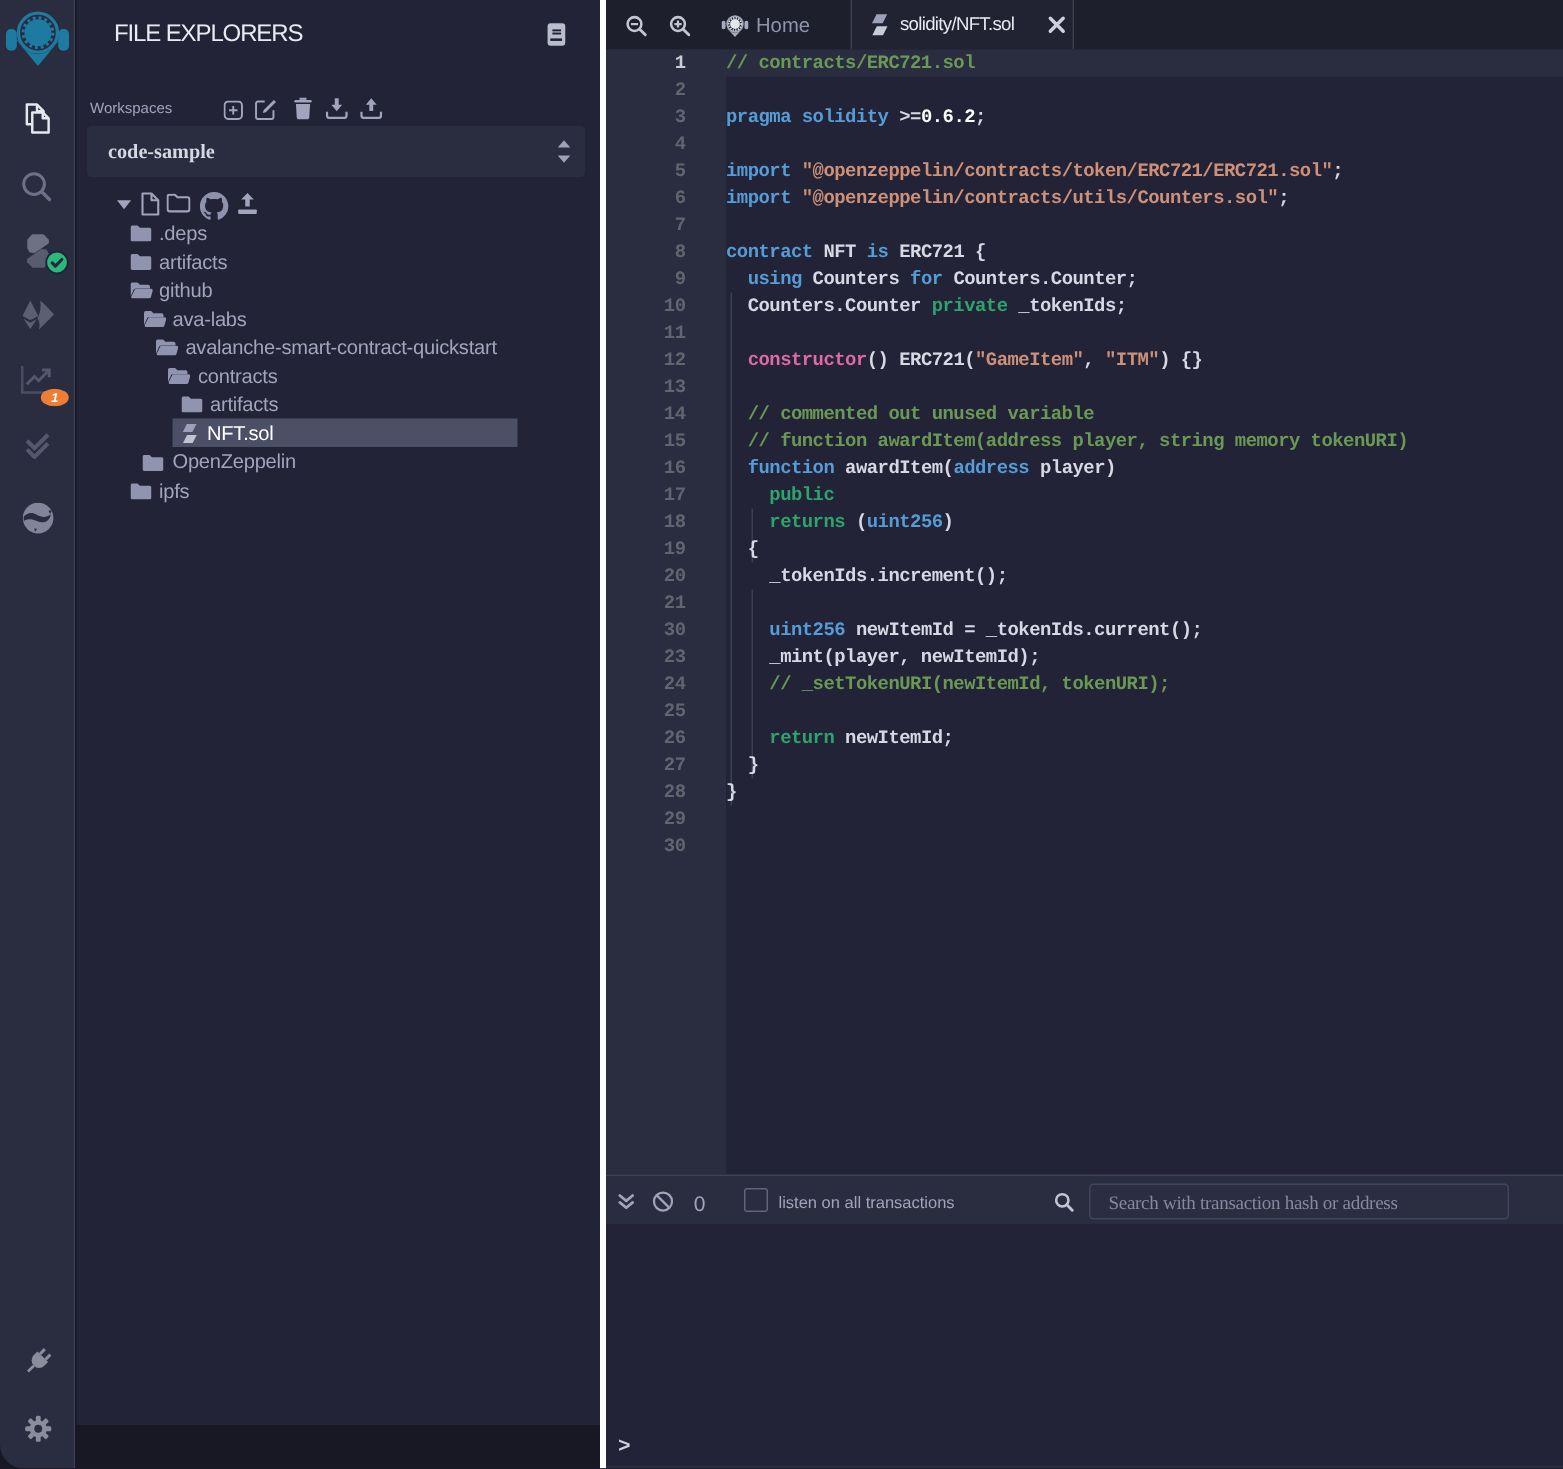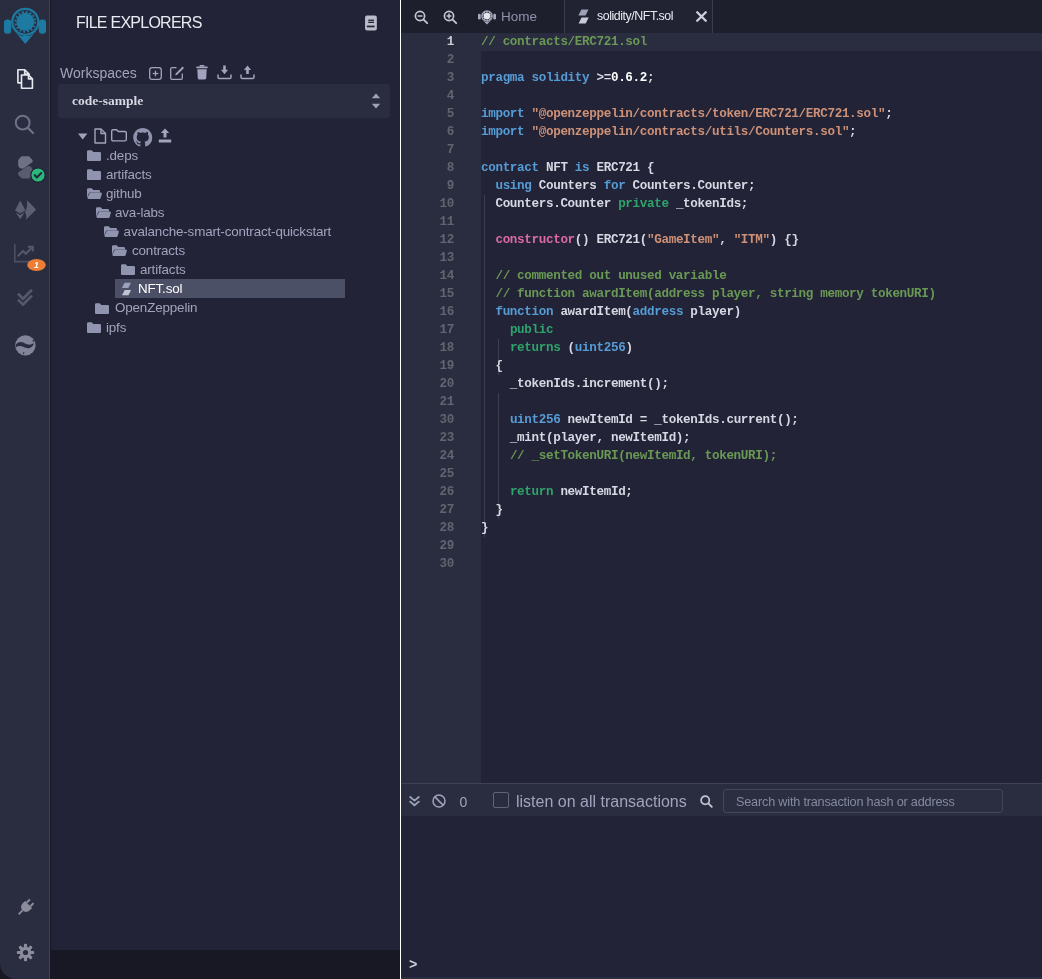--- a/index.html
+++ b/index.html
@@ -1,20 +1,20 @@
 <!DOCTYPE html>
 <html><head>
 <meta charset="utf-8">
 <style>
   html,body{margin:0;padding:0;background:#181825;}
   #app{position:relative;width:1042px;height:979px;overflow:hidden;font-family:"Liberation Sans",sans-serif;background:#181825;}
   .abs{position:absolute;}
   .rail{position:absolute;left:0;top:0;width:50px;height:979px;background:#2a2c3f;border-right:1px solid #3f4254;border-bottom-left-radius:16px;box-sizing:border-box;}
   .panel{position:absolute;left:51px;top:0;width:349px;height:950px;background:#222336;}
-  .main{position:absolute;left:400px;top:0;width:642px;height:979px;background:#222336;border-left:1px solid #ffffff;box-sizing:border-box;}
+  .main{position:absolute;left:400px;top:0;width:642px;height:979px;background:#222336;border-left:4px solid #ffffff;box-sizing:border-box;}
   .tabbar{position:absolute;left:0;top:0;width:641px;height:33px;background:#1d1f2c;}
   .editor{position:absolute;left:0;top:33px;width:641px;height:750px;}
   .gutter{position:absolute;left:0;top:0;width:80px;height:750px;background:#2a2c3f;}
   .codearea{position:absolute;left:80px;top:0;width:561px;height:750px;background:#222336;}
   .curline{position:absolute;left:0;top:0;width:641px;height:18px;background:#2a2c3f;}
   .terminal{position:absolute;left:0;top:783px;width:641px;height:196px;background:#222336;border-top:1px solid #3f4254;box-sizing:border-box;}
   .termbar{position:absolute;left:0;top:0;width:641px;height:32px;background:#2a2c3f;}
   .mono{font-family:"Liberation Mono",monospace;}
   .codeflow{position:absolute;left:80px;top:0;}
   .codeline{white-space:pre;font-family:"Liberation Mono",monospace;font-size:12.6px;line-height:18px;height:18px;color:#d6d8e4;font-weight:bold;letter-spacing:-0.34px;}
@@ -34,21 +34,21 @@
 <body>
 <div id="app">
   <div class="panel" id="panel">
     <div class="abs" style="left:25px;top:12px;height:21px;line-height:21px;font-size:16px;letter-spacing:-0.75px;color:#e9eaf2;">FILE EXPLORERS</div>
     <svg class="abs" style="left:313px;top:15px;" width="13.5" height="16" viewBox="0 0 13 16">
       <rect x="0.8" y="0.5" width="11.8" height="15" rx="2" fill="#b9bcca"></rect>
       <rect x="4" y="4.6" width="5.8" height="1.3" fill="#222336"></rect>
       <rect x="4" y="6.7" width="5.8" height="1.3" fill="#222336"></rect>
       <rect x="2.6" y="10.6" width="7.8" height="1.7" fill="#222336"></rect>
     </svg>
-    <div class="abs" style="left:9px;top:64px;height:18px;line-height:18px;font-size:14px;color:#a2a3bd;">Workspaces</div>
+    <div class="abs" style="left:9px;top:64px;height:18px;line-height:18px;font-size:10px;color:#a2a3bd;">Workspaces</div>
     <svg class="abs" style="left:98px;top:66.5px;" width="13" height="13" viewBox="0 0 13 13">
       <rect x="0.7" y="0.7" width="11.6" height="11.6" rx="2.4" fill="none" stroke="#a2a3bd" stroke-width="1.3"></rect>
       <line x1="6.5" y1="3.7" x2="6.5" y2="9.3" stroke="#a2a3bd" stroke-width="1.3"></line>
       <line x1="3.7" y1="6.5" x2="9.3" y2="6.5" stroke="#a2a3bd" stroke-width="1.3"></line>
     </svg>
     <svg class="abs" style="left:119px;top:66px;" width="15" height="14" viewBox="0 0 15 14">
       <path d="M6.5 1.7 H2 C1.2 1.7 .7 2.3 .7 3 v9 c0 .7.5 1.3 1.3 1.3 h9 c.7 0 1.3-.6 1.3-1.3 V7.5" fill="none" stroke="#a2a3bd" stroke-width="1.3"></path>
       <path d="M12.6 0.6 l1.4 1.4 -6.8 6.8 -2 .6 .6-2 z" fill="#a2a3bd"></path>
     </svg>
     <svg class="abs" style="left:144.5px;top:65px;" width="12" height="15" viewBox="0 0 12 15">
@@ -318,25 +318,25 @@
       <div class="termbar"></div>
       <svg class="abs" style="left:8px;top:12px;" width="11" height="11" viewBox="0 0 11 11">
         <path d="M1.2 1 L5.5 4.6 L9.8 1 M1.2 5.6 L5.5 9.2 L9.8 5.6" fill="none" stroke="#9fa3bb" stroke-width="1.8" stroke-linecap="round" stroke-linejoin="round"></path>
       </svg>
       <svg class="abs" style="left:31px;top:10px;" width="14" height="14" viewBox="0 0 14 14">
         <circle cx="7" cy="7" r="6" fill="none" stroke="#9fa3bb" stroke-width="1.5"></circle>
         <line x1="2.9" y1="2.9" x2="11.1" y2="11.1" stroke="#9fa3bb" stroke-width="1.5"></line>
       </svg>
       <div class="abs" style="left:58.5px;top:3px;height:30px;line-height:30px;color:#a2a3bd;font-size:14px;">0</div>
       <div class="abs" style="left:92px;top:8px;width:16px;height:16px;border:1px solid #60647a;border-radius:2px;box-sizing:border-box;"></div>
-      <div class="abs" style="left:115px;top:3px;height:30px;line-height:30px;color:#a2a3bd;font-size:16px;">listen on all transactions</div>
+      <div class="abs" style="left:115px;top:3px;height:30px;line-height:30px;color:#a2a3bd;font-size:11px;">listen on all transactions</div>
       <svg class="abs" style="left:299px;top:11px;" width="13" height="13" viewBox="0 0 13 13">
         <circle cx="5.2" cy="5.2" r="4.1" fill="none" stroke="#c3c6d2" stroke-width="1.7"></circle>
         <line x1="8.4" y1="8.4" x2="11.8" y2="11.8" stroke="#c3c6d2" stroke-width="1.9" stroke-linecap="round"></line>
       </svg>
       <div class="abs" style="left:322px;top:5px;width:280px;height:24px;border:1px solid #41465c;border-radius:3px;background:#2b2d41;box-sizing:border-box;">
-        <div style="margin:3.5px 0 0 12px;color:#848aa0;font-size:12.7px;letter-spacing:-0.2px;line-height:17px;">Search with transaction hash or address</div>
+        <div style="margin:3.5px 0 0 12px;color:#848aa0;font-size:12.7px;letter-spacing:-0.2px;line-height:17px;font-family:Liberation Serif, serif;">Search with transaction hash or address</div>
       </div>
       <div class="abs mono" style="left:8px;top:174px;color:#ced0dc;font-size:14px;line-height:14px;font-weight:bold;">&gt;</div>
       <div class="abs" style="left:0;top:193px;width:641px;height:3px;background:#2a2c3f;"></div>
     </div>
   </div>
 </div>
 
 </body></html>

